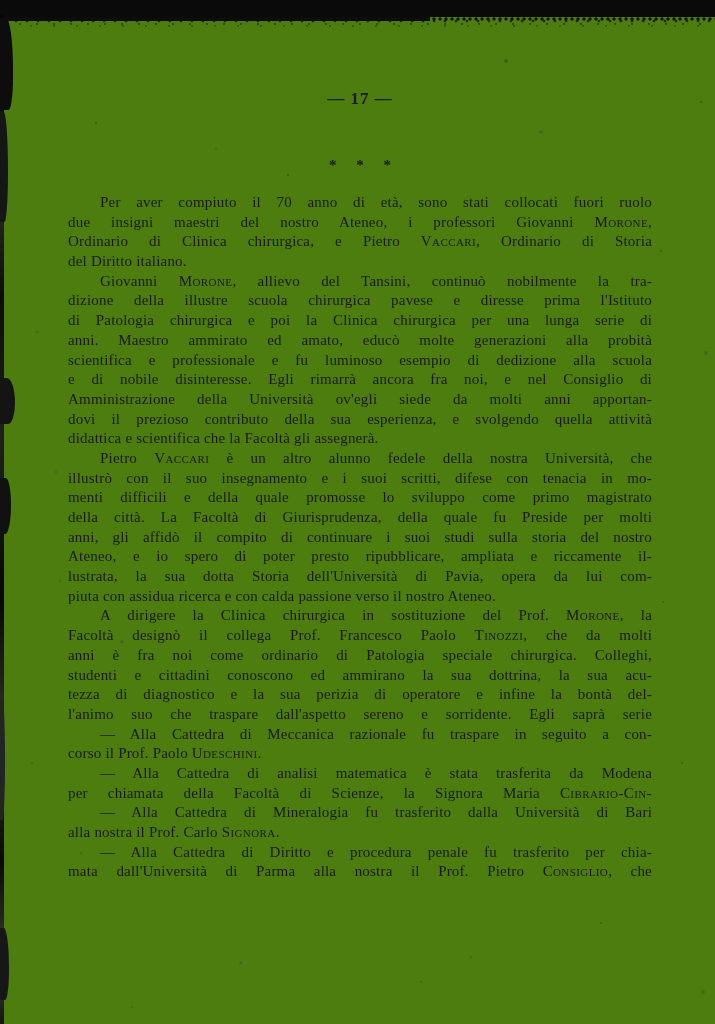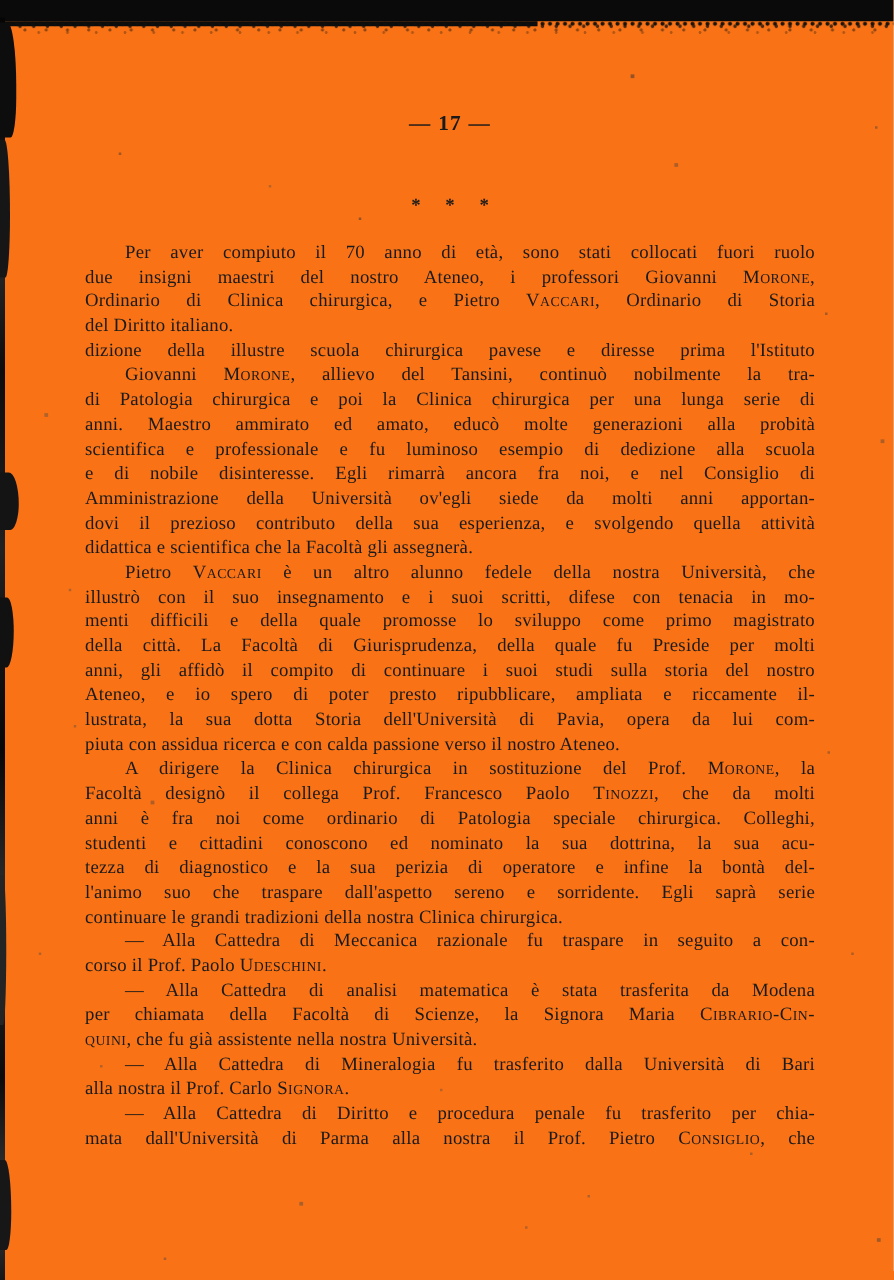--- a/index.html
+++ b/index.html
@@ -1,20 +1,20 @@
 <!DOCTYPE html>
 <html><head>
 <meta charset="utf-8">
 <style>
   html, body { margin: 0; padding: 0; background: #d9d9d9; }
   .page {
     position: relative;
     width: 715px;
     height: 1024px;
-    background: #f97316;
+    background: #4d7c0f;
     overflow: hidden;
     font-family: "Liberation Serif", "DejaVu Serif", serif;
     color: #1a1a1a;
   }
 
   
   .top-band {
     position: absolute; top: 0; left: 0; width: 715px; height: 17px;
     background: #0a0a0a;
   }
@@ -119,22 +119,22 @@
   <div class="page-number">— 17 —</div>
   <div class="separator">* * *</div>
   <div class="text-block">
       <div class="para">
         <div class="line indent">Per aver compiuto il 70 anno di età, sono stati collocati fuori ruolo</div>
         <div class="line">due insigni maestri del nostro Ateneo, i professori Giovanni <span class="sc">Morone</span>,</div>
         <div class="line">Ordinario di Clinica chirurgica, e Pietro <span class="sc">Vaccari</span>, Ordinario di Storia</div>
         <div class="line last">del Diritto italiano.</div>
       </div>
       <div class="para">
+        <div class="line indent">Giovanni <span class="sc">Morone</span>, allievo del Tansini, continuò nobilmente la tra-</div>
         <div class="line">dizione della illustre scuola chirurgica pavese e diresse prima l'Istituto</div>
-        <div class="line indent">Giovanni <span class="sc">Morone</span>, allievo del Tansini, continuò nobilmente la tra-</div>
         <div class="line">di Patologia chirurgica e poi la Clinica chirurgica per una lunga serie di</div>
         <div class="line">anni. Maestro ammirato ed amato, educò molte generazioni alla probità</div>
         <div class="line">scientifica e professionale e fu luminoso esempio di dedizione alla scuola</div>
         <div class="line">e di nobile disinteresse. Egli rimarrà ancora fra noi, e nel Consiglio di</div>
         <div class="line">Amministrazione della Università ov'egli siede da molti anni apportan-</div>
         <div class="line">dovi il prezioso contributo della sua esperienza, e svolgendo quella attività</div>
         <div class="line last">didattica e scientifica che la Facoltà gli assegnerà.</div>
       </div>
       <div class="para">
         <div class="line indent">Pietro <span class="sc">Vaccari</span> è un altro alunno fedele della nostra Università, che</div>
@@ -143,33 +143,31 @@
         <div class="line">della città. La Facoltà di Giurisprudenza, della quale fu Preside per molti</div>
         <div class="line">anni, gli affidò il compito di continuare i suoi studi sulla storia del nostro</div>
         <div class="line">Ateneo, e io spero di poter presto ripubblicare, ampliata e riccamente il-</div>
         <div class="line">lustrata, la sua dotta Storia dell'Università di Pavia, opera da lui com-</div>
         <div class="line last">piuta con assidua ricerca e con calda passione verso il nostro Ateneo.</div>
       </div>
       <div class="para">
         <div class="line indent">A dirigere la Clinica chirurgica in sostituzione del Prof. <span class="sc">Morone</span>, la</div>
         <div class="line">Facoltà designò il collega Prof. Francesco Paolo <span class="sc">Tinozzi</span>, che da molti</div>
         <div class="line">anni è fra noi come ordinario di Patologia speciale chirurgica. Colleghi,</div>
-        <div class="line">studenti e cittadini conoscono ed nominato la sua dottrina, la sua acu-</div>
+        <div class="line">studenti e cittadini conoscono ed ammirano la sua dottrina, la sua acu-</div>
         <div class="line">tezza di diagnostico e la sua perizia di operatore e infine la bontà del-</div>
         <div class="line">l'animo suo che traspare dall'aspetto sereno e sorridente. Egli saprà serie</div>
-        <div class="line last">continuare le grandi tradizioni della nostra Clinica chirurgica.</div>
       </div>
       <div class="para">
         <div class="line indent">— Alla Cattedra di Meccanica razionale fu traspare in seguito a con-</div>
         <div class="line last">corso il Prof. Paolo <span class="sc">Udeschini</span>.</div>
       </div>
       <div class="para">
         <div class="line indent">— Alla Cattedra di analisi matematica è stata trasferita da Modena</div>
         <div class="line">per chiamata della Facoltà di Scienze, la Signora Maria <span class="sc">Cibrario-Cin-</span></div>
-        <div class="line last"><span class="sc">quini</span>, che fu già assistente nella nostra Università.</div>
       </div>
       <div class="para">
         <div class="line indent">— Alla Cattedra di Mineralogia fu trasferito dalla Università di Bari</div>
         <div class="line last">alla nostra il Prof. Carlo <span class="sc">Signora</span>.</div>
       </div>
       <div class="para">
         <div class="line indent">— Alla Cattedra di Diritto e procedura penale fu trasferito per chia-</div>
         <div class="line">mata dall'Università di Parma alla nostra il Prof. Pietro <span class="sc">Consiglio</span>, che</div>
       </div>
     </div>

